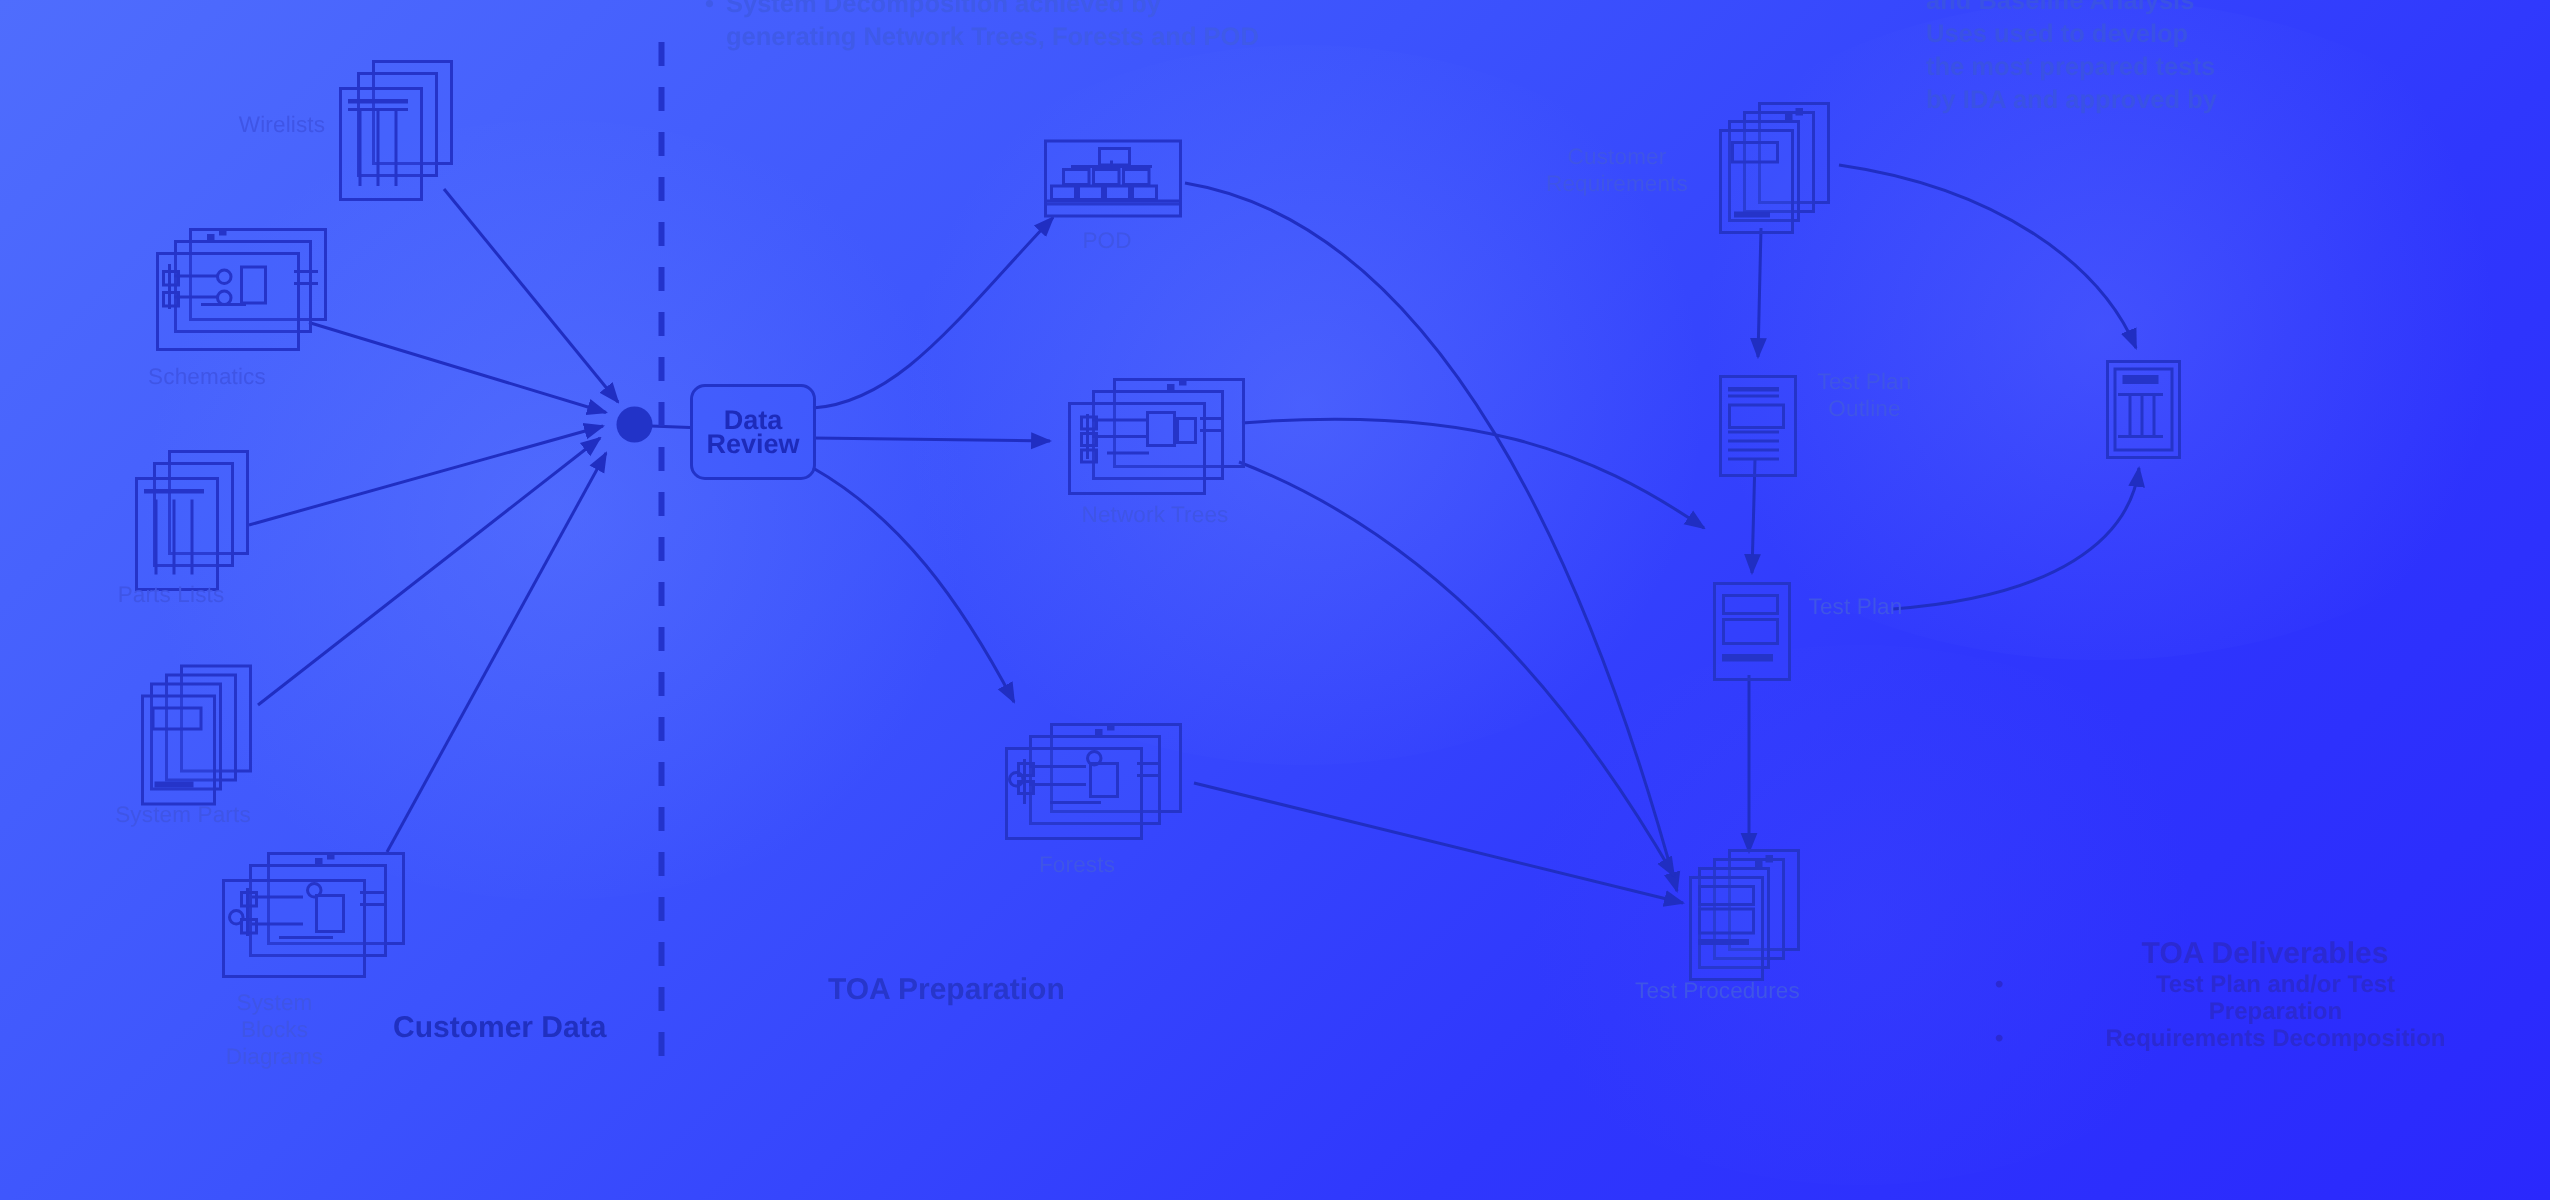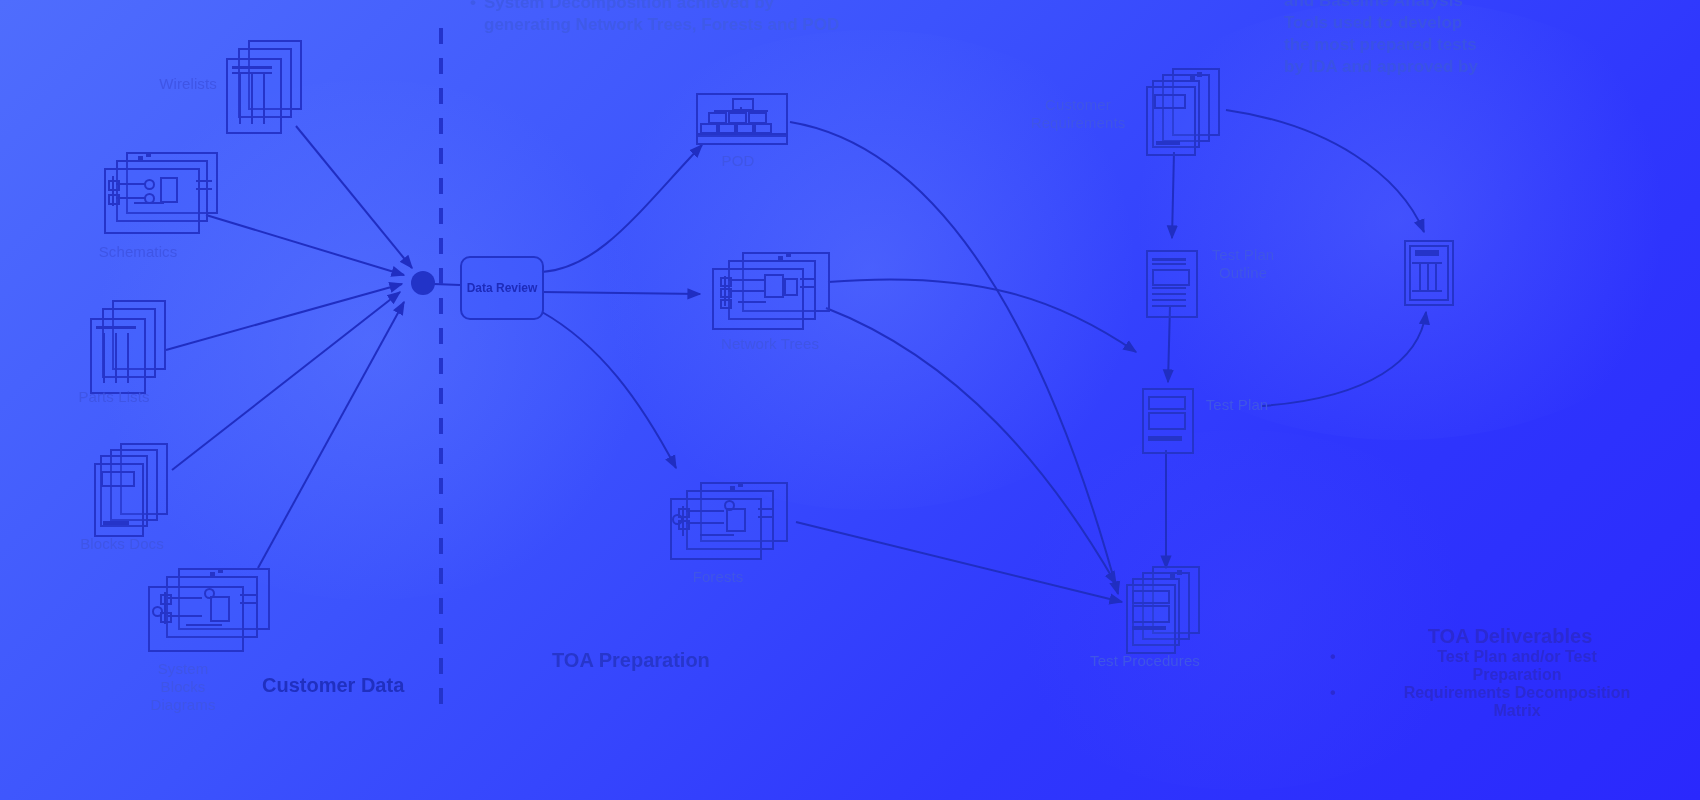--- a/index.html
+++ b/index.html
@@ -33,21 +33,21 @@
     position:absolute;color:#3f55e6;font-size:15px;line-height:18px;
     letter-spacing:.1px;text-align:center;white-space:pre-line;
   }
 
   
   .dr-box{
     position:absolute;left:460px;top:256px;width:80px;height:60px;
     border:2px solid #2233c8;border-radius:10px;
     background:rgba(58,86,252,.35);
     display:flex;align-items:center;justify-content:center;
-    color:#1d2bbb;font-size:12px;font-weight:700;line-height:16px;text-align:center;
+    color:#1d2bbb;font-size:18px;font-weight:700;line-height:16px;text-align:center;
   }
   .hub-dot{
     position:absolute;left:411px;top:271px;width:24px;height:24px;border-radius:50%;
     background:#2233c8;
   }
 
   
   .caption{position:absolute;font-weight:700;}
   .caption .hdr{font-size:20px;line-height:24px;}
 
@@ -167,21 +167,21 @@
   <div class="lbl" style="left:56px;top:388px;width:116px;">Parts Lists</div>
 
   <div class="node" style="left:94px;top:443px;width:78px;height:92px;">
     <div class="sheet" style="left:26px;top:0;width:44px;height:68px;"></div>
     <div class="sheet" style="left:16px;top:6px;width:44px;height:68px;"></div>
     <div class="sheet" style="left:6px;top:12px;width:44px;height:68px;"></div>
     <div class="sheet" style="left:0px;top:20px;width:46px;height:70px;"></div>
     <div class="hollow" style="left:7px;top:28px;width:30px;height:12px;"></div>
     <div class="bar" style="left:9px;top:78px;width:26px;height:4px;"></div>
   </div>
-  <div class="lbl" style="left:40px;top:535px;width:164px;">Blocks Docs</div>
+  <div class="lbl" style="left:40px;top:535px;width:164px;">System Parts</div>
 
   <div class="node" style="left:148px;top:568px;width:120px;height:88px;">
     <div class="sheet" style="left:30px;top:0;width:88px;height:58px;"></div>
     <div class="sheet" style="left:18px;top:8px;width:88px;height:58px;"></div>
     <div class="sheet" style="left:0px;top:18px;width:92px;height:62px;"></div>
     <div class="bar" style="left:16px;top:24px;width:2px;height:32px;"></div>
     <div class="hollow" style="left:12px;top:26px;width:8px;height:7px;"></div>
     <div class="hollow" style="left:12px;top:44px;width:8px;height:7px;"></div>
     <div class="bar" style="left:20px;top:29px;width:34px;height:2px;"></div>
     <div class="bar" style="left:20px;top:47px;width:34px;height:2px;"></div>
@@ -327,29 +327,28 @@
     </ul>
   </div>
 
   <div class="caption" id="cap-toa-prep">
     <div class="hdr">TOA Preparation</div>
   </div>
 
   <div class="caption" id="cap-topright">
     <ul class="note-lines">
       <li class="c">and Baseline Analysis</li>
-      <li class="c">Tools used to develop</li>
+      <li class="c">Uses used to develop</li>
       <li class="c">the most prepared tests</li>
       <li class="c">by IDA and approved by</li>
     </ul>
   </div>
 
   <div class="caption" id="cap-deliver">
     <div class="hdr">TOA Deliverables</div>
     <ul class="note-lines">
       <li class="b">Test Plan and/or Test</li>
       <li class="c">Preparation</li>
       <li class="b"> Requirements Decomposition</li>
-      <li class="c">Matrix</li>
     </ul>
   </div>
 
 </div>
 
 </body></html>

